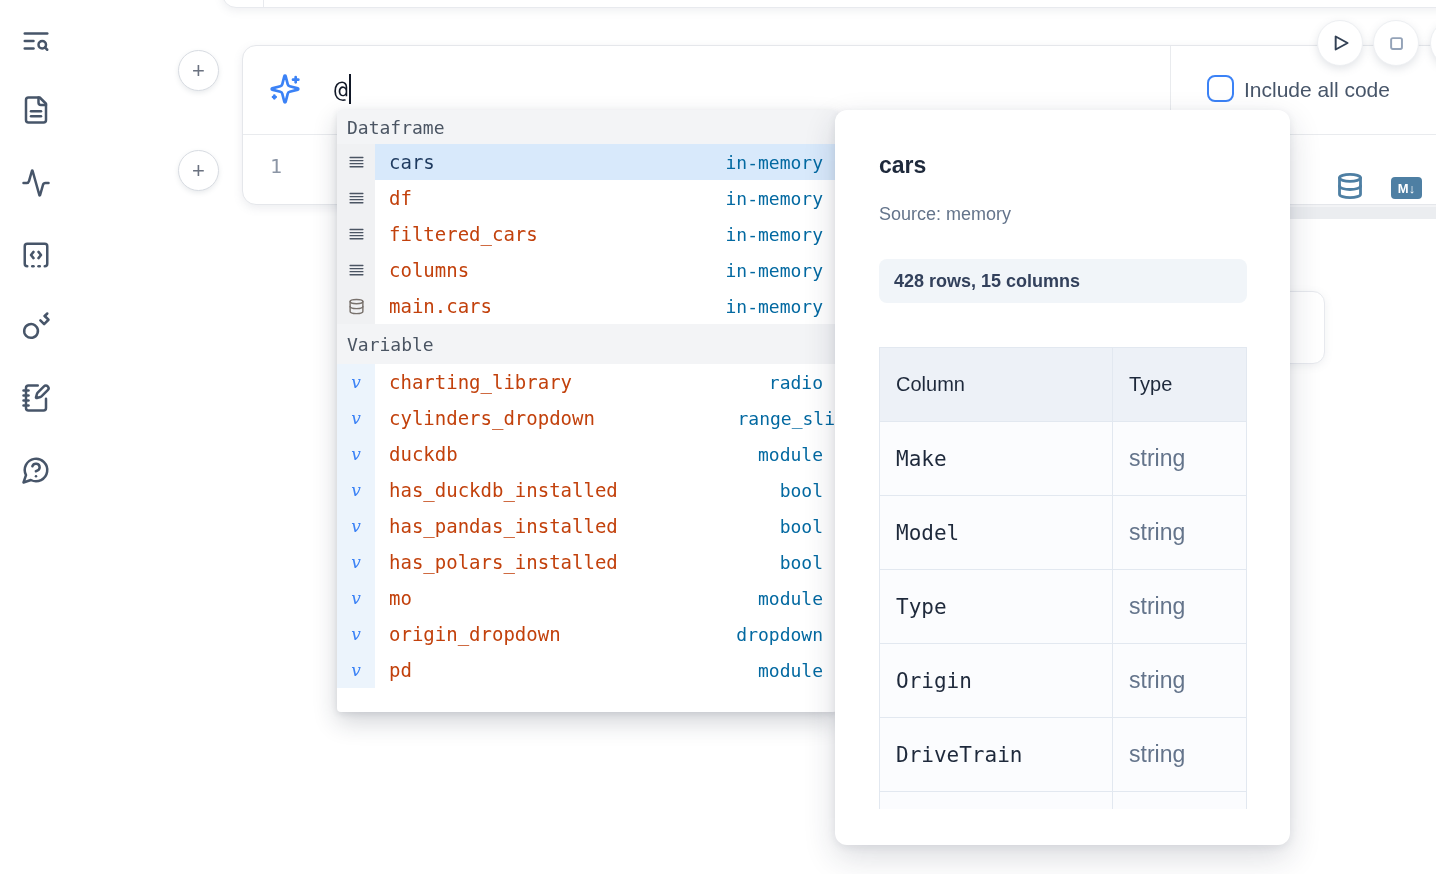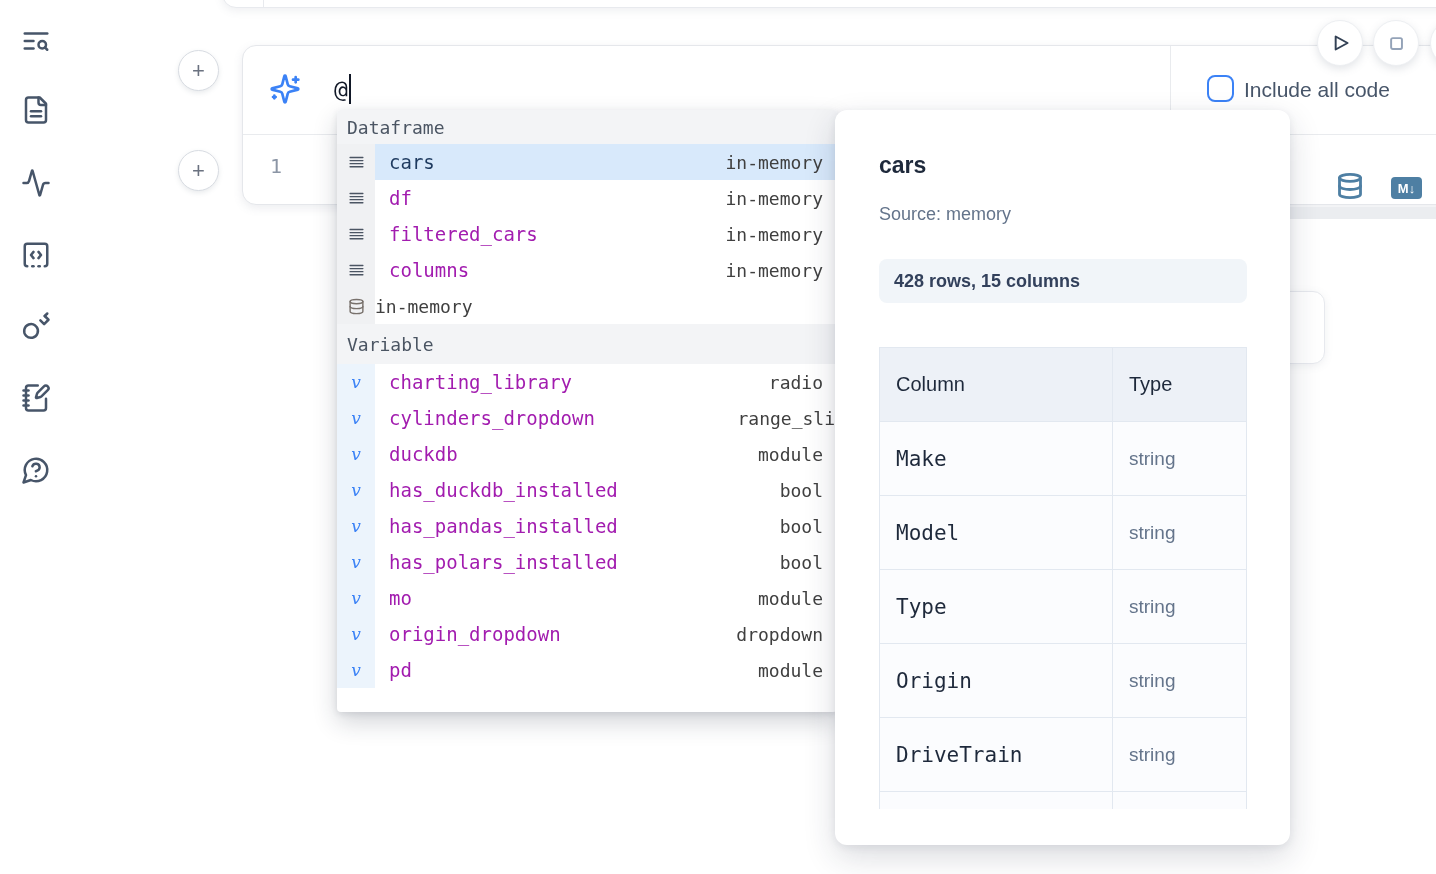--- a/index.html
+++ b/index.html
@@ -96,23 +96,23 @@
   .ac-row { display:flex; align-items:stretch; height:36px; cursor:pointer; }
   .ac-gut {
     width:38px; flex:none; display:flex; align-items:center; justify-content:center;
     background:#f0f1f3; color:#4b5563;
   }
   .ac-gut.blue { background:#ecf4fc; }
   .ac-gut svg { width:17px; height:17px; }
   .ac-gut .vvar { font-family:"DejaVu Serif", serif; font-style:italic; color:#3b82f6; font-size:17px; }
   .ac-body { flex:1; display:flex; align-items:center; background:#fff; min-width:0; }
   .ac-row.selected .ac-body { background:#d8e9fb; }
-  .ac-name { flex:1; padding-left:14px; font-size:19px; color:#a21caf; white-space:nowrap; }
+  .ac-name { flex:1; padding-left:14px; font-size:19px; color:#c2410c; white-space:nowrap; }
   .ac-row.selected .ac-name { color:#1e3a5f; }
-  .ac-type { padding-right:14px; font-size:18px; color:#404040; white-space:nowrap; }
+  .ac-type { padding-right:14px; font-size:18px; color:#0369a1; white-space:nowrap; }
 
   
   .panel {
     position:absolute; left:835px; top:110px; width:455px; height:735px;
     background:#fff; border-radius:12px; z-index:4;
     box-shadow:0 12px 32px rgba(30,40,60,.16), 0 2px 8px rgba(30,40,60,.08);
   }
   .panel-title { position:absolute; left:44px; top:42px; font-size:23px; font-weight:bold; color:#1e293b; }
   .panel-source { position:absolute; left:44px; top:94px; font-size:18px; color:#64748b; }
   .shape-badge {
@@ -123,21 +123,21 @@
   .schema-wrap { position:absolute; left:44px; top:237px; width:368px; height:462px; overflow:hidden; }
   .schema { width:368px; border-collapse:collapse; }
   .schema th, .schema td { border:1px solid #e2e8f0; text-align:left; vertical-align:middle; }
   .schema th {
     background:#edf1f7; height:74px; font-size:20px; font-weight:normal;
     color:#1e293b; padding-left:16px;
   }
   .schema th.c1 { width:233px;margin-left:38px; }
   .schema td { background:#fbfcfe; height:74px; padding-left:16px; }
   .schema td.colname { font-family:"DejaVu Sans Mono", monospace; font-size:21px; color:#1e293b; }
-  .schema td.coltype { font-size:19px; color:#64748b; }
+  .schema td.coltype { font-size:23px; color:#64748b; }
   .schema tr.partial td { height:20px; }
 </style>
 </head>
 <body>
 
 <div id="app">
 
   <div class="side-icon" style="top:26px">
     <svg viewBox="0 0 24 24" fill="none" stroke="currentColor" stroke-width="2" stroke-linecap="round" stroke-linejoin="round">
         <path d="M21 6H3"></path>
@@ -310,20 +310,21 @@
 
     <div class="ac-row">
       <span class="ac-gut" style="color:#78716c">
         <svg viewBox="0 0 24 24" fill="none" stroke="currentColor" stroke-width="2" stroke-linecap="round">
             <ellipse cx="12" cy="5" rx="9" ry="3"></ellipse>
             <path d="M3 5v14c0 1.66 4 3 9 3s9-1.34 9-3V5"></path>
             <path d="M3 12c0 1.66 4 3 9 3s9-1.34 9-3"></path>
           </svg>
       </span>
       <span class="ac-body">
+        <span class="ac-name">main.cars</span>
         <span class="ac-type">in-memory</span>
       </span>
     </div>
 
     <div class="ac-header h40">Variable</div>
 
     <div class="ac-row">
       <span class="ac-gut blue">
           <span class="vvar">v</span>
         </span>

